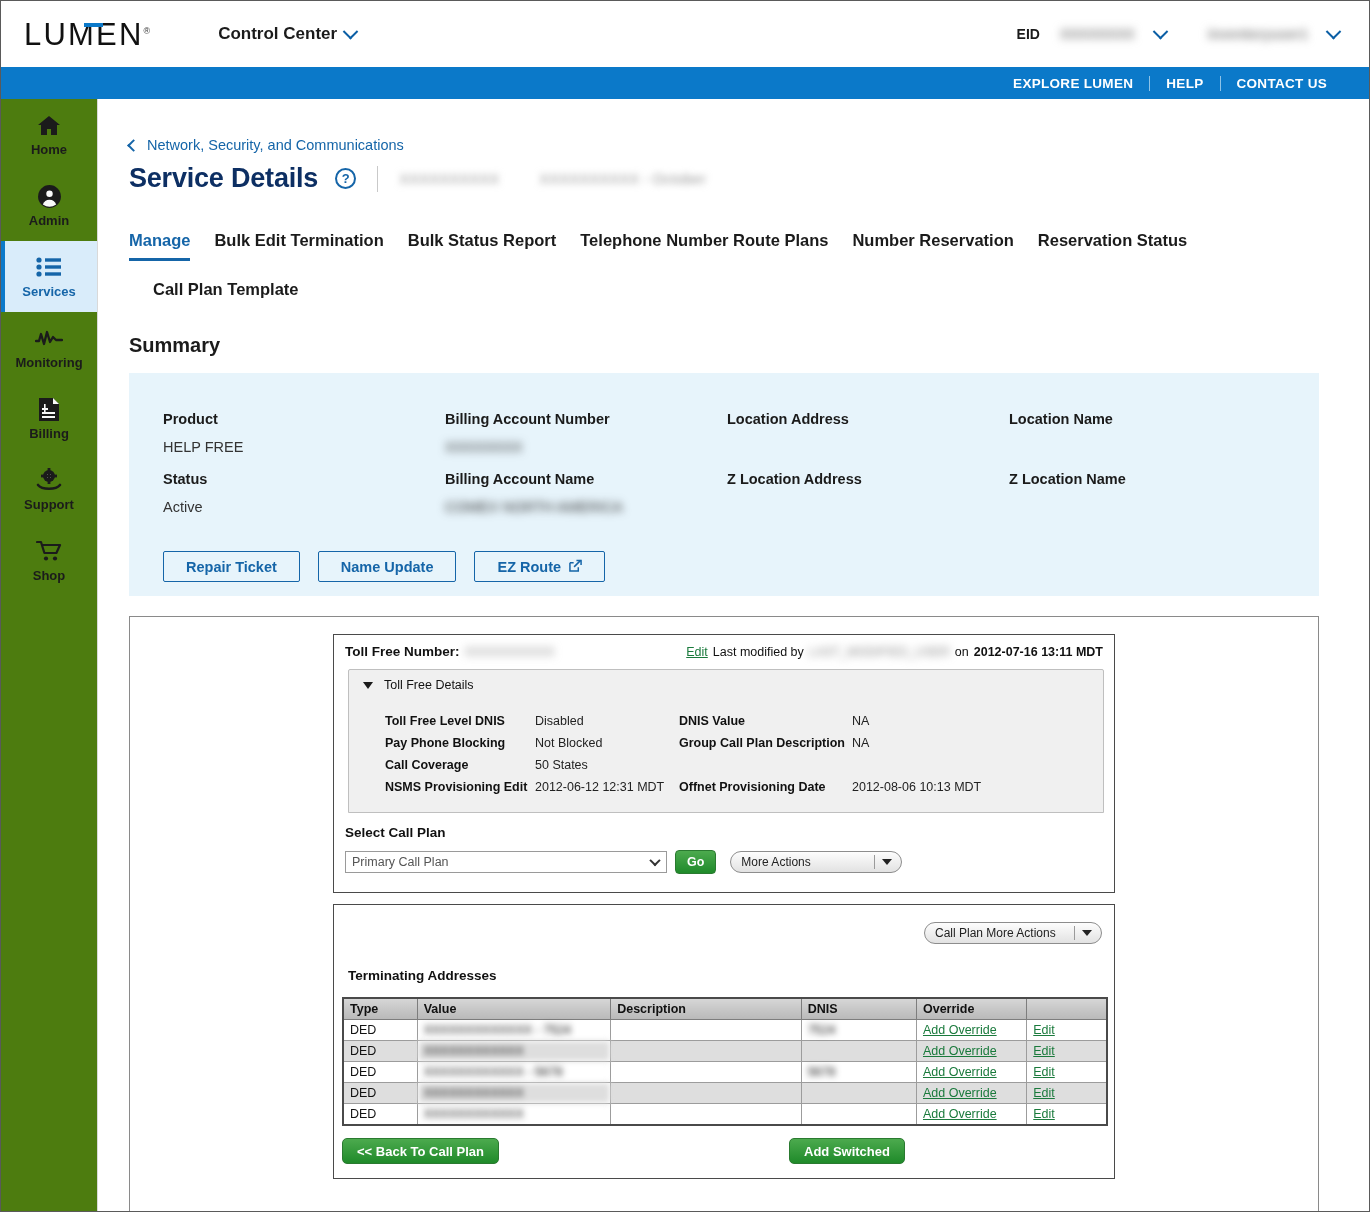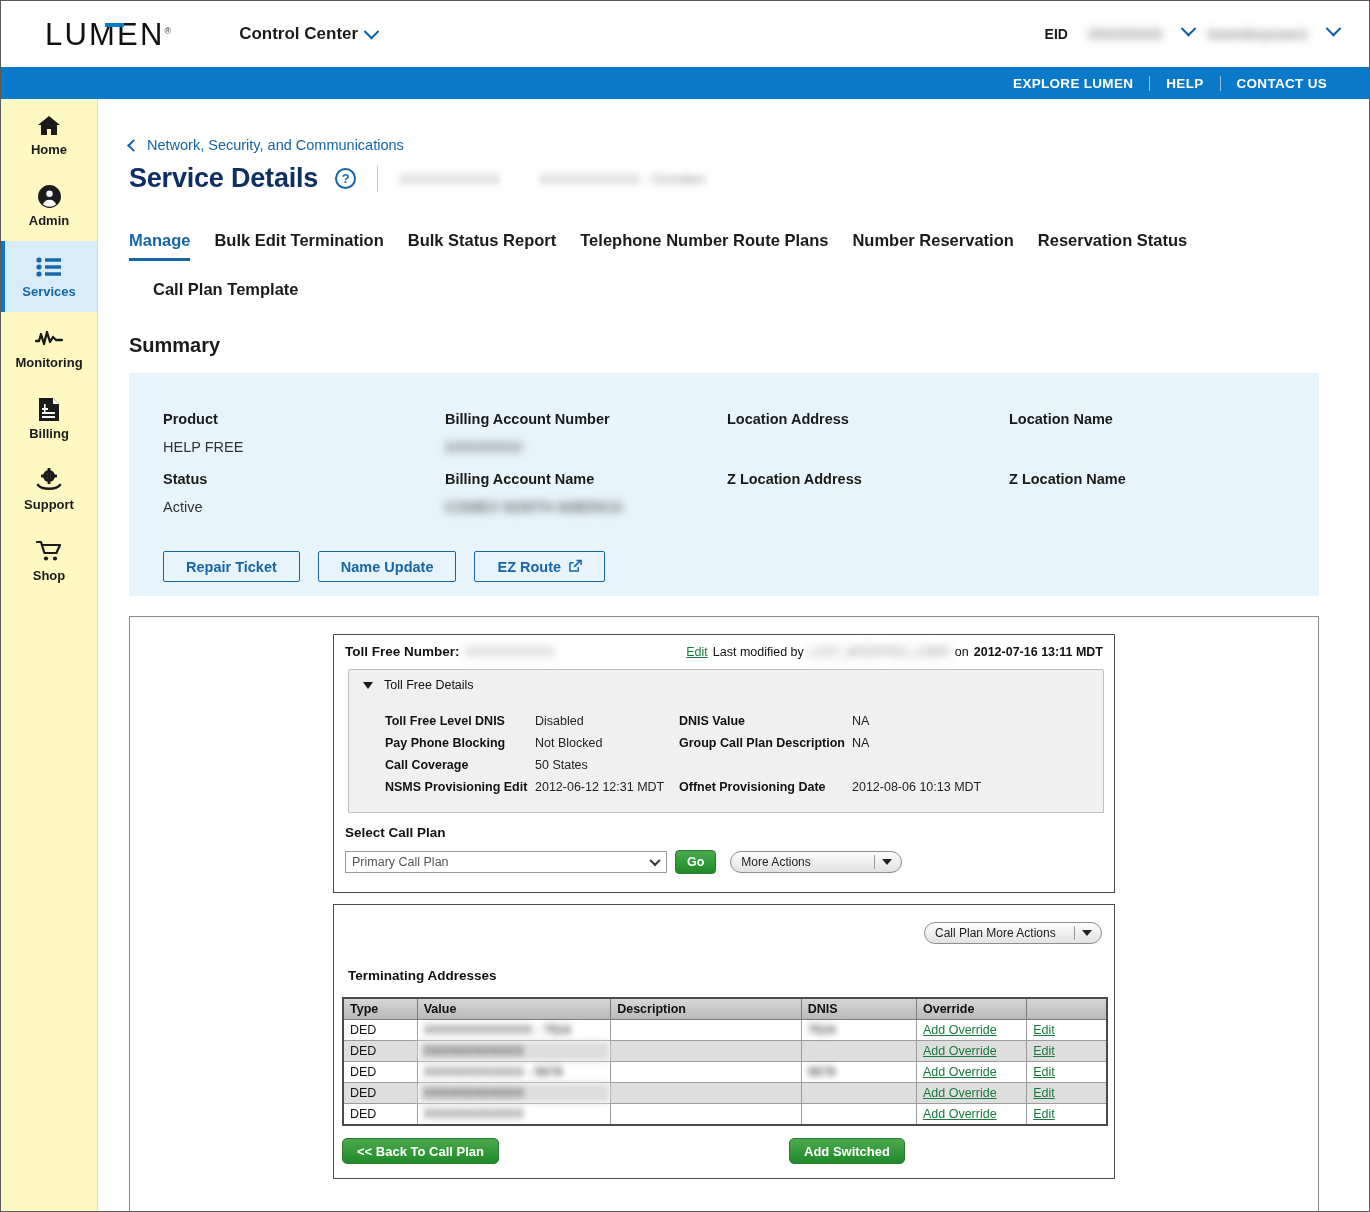--- a/index.html
+++ b/index.html
@@ -18,21 +18,21 @@
     background: #fff;
     overflow: hidden;
   }
 
   
   .brandbar {
     position: absolute; left: 0; top: 0; width: 1368px; height: 66px;
     background: #fff;
     display: flex; align-items: center;
   }
-  .logo-wrap { margin-left: 44px; display: flex; align-items: flex-start; }
+  .logo-wrap { margin-left: 23px; display: flex; align-items: flex-start; }
   .logo-text {
     font-family: "Liberation Sans", sans-serif;
     font-size: 31px; font-weight: 400; letter-spacing: 2.2px;
     color: #111; line-height: 1; position: relative;
   }
   .logo-bar {
     position: absolute; left: 60px; top: 4px; width: 19px; height: 4px;
     background: #0b79c9;
   }
   .logo-reg { font-size: 9px; vertical-align: super; color:#333; letter-spacing:0;}
@@ -41,40 +41,40 @@
     display: flex; align-items: center; gap: 8px; cursor: pointer;
   }
   .chev {
     width: 11px; height: 11px; border-right: 2px solid #0b5fa5;
     border-bottom: 2px solid #0b5fa5; transform: rotate(45deg) translate(-2px,-2px);
   }
   .brand-right {
     margin-left: auto; margin-right: 30px; display: flex; align-items: center; gap: 14px;
     font-size: 14px; font-weight: 700; color: #1b1b1b;
   }
-  .eid-group, .user-group { display:flex; align-items:flex-start; gap: 20px; cursor:pointer; }
+  .eid-group, .user-group { display:flex; align-items:center; gap: 20px; cursor:pointer;margin-left:28px; }
   .blur { filter: blur(4px); color: #888; user-select: none; }
   .blur-strong { filter: blur(3.5px); color:#999; }
 
   
   .utilbar {
     position: absolute; left: 0; top: 66px; width: 1368px; height: 32px;
     background: #0b79c9; display: flex; align-items: center; justify-content: flex-end;
     padding-right: 26px; gap: 0;
   }
   .utilbar a {
     color: #fff; font-size: 13.5px; font-weight: 700; letter-spacing: .3px;
     text-decoration: none; padding: 0 16px; cursor: pointer;
   }
   .util-sep { width: 1px; height: 15px; background: #8dc3e8; }
 
   
   .rail {
     position: absolute; left: 0; top: 98px; width: 97px; height: 1113px;
-    background: #fef9c3; border-right: 1px solid #d9d9d9;
+    background: #4d7c0f; border-right: 1px solid #d9d9d9;
   }
   .rail-item {
     height: 71px; display: flex; flex-direction: column;
     align-items: center; justify-content: center; gap: 4px;
     font-size: 13px; font-weight: 700; color: #1b1b1b; cursor: pointer;
     position: relative;
   }
   .rail-item.active { background: #d9ecfa; color: #1565a8; }
   .rail-item.active::before {
     content:""; position:absolute; left:0; top:0; bottom:0; width:4px; background:#0b79c9;

